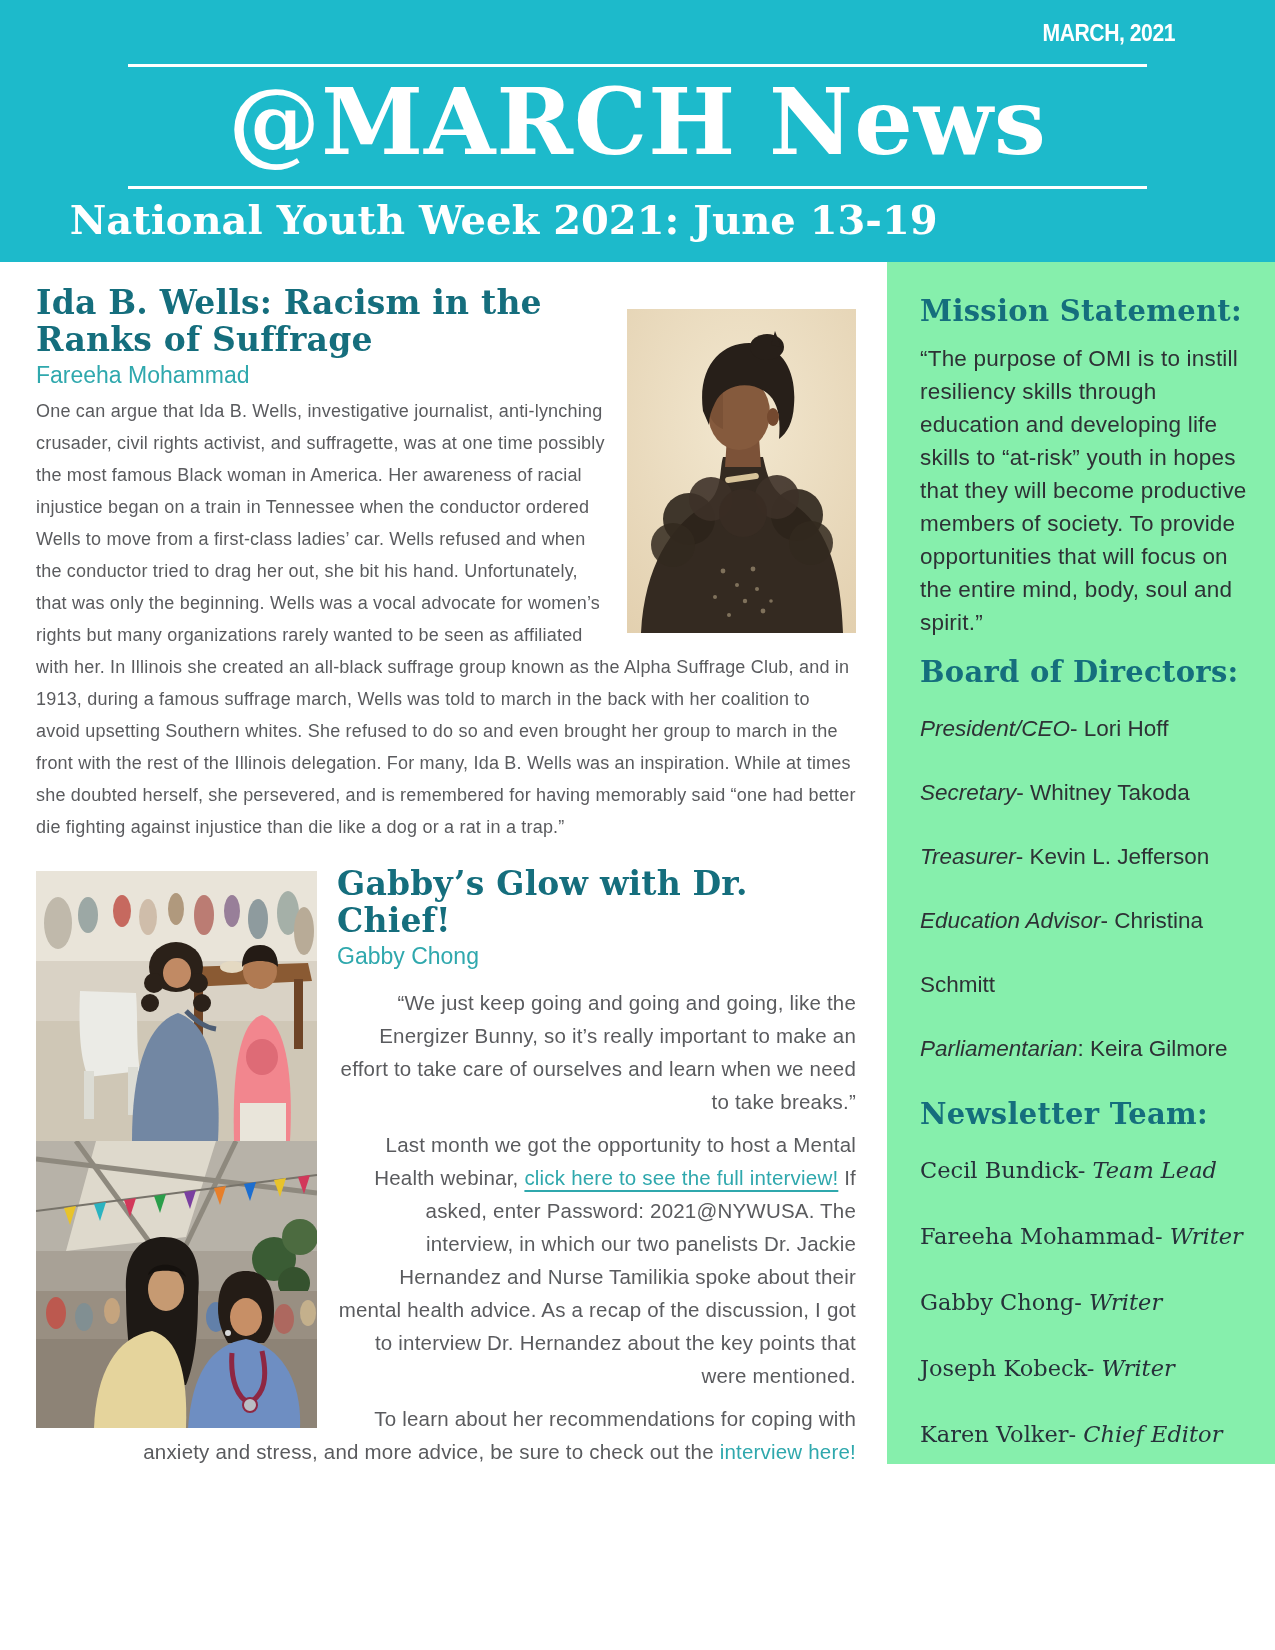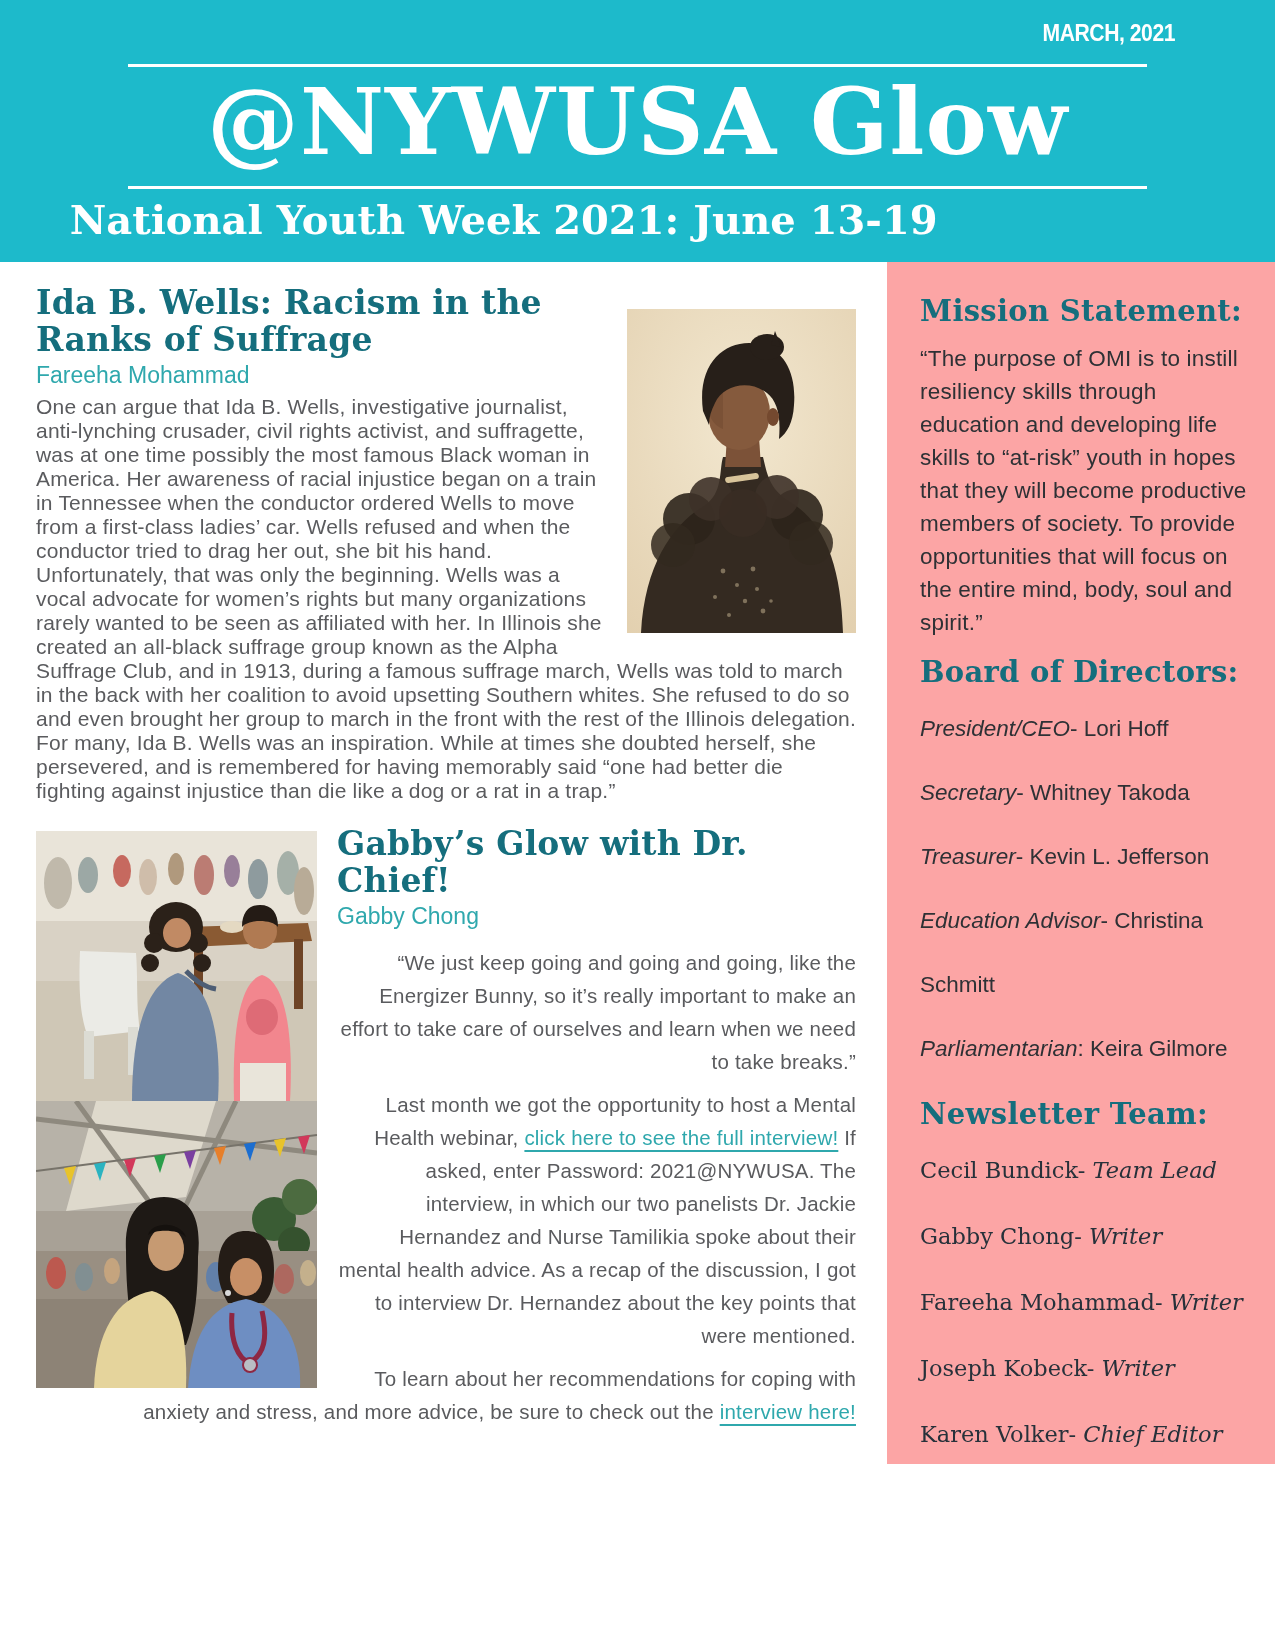--- a/index.html
+++ b/index.html
@@ -24,40 +24,40 @@
     color:#ffffff; letter-spacing:1px; line-height:100px;
   }
   .mast-subtitle {
     position:absolute; top:196px; left:0; width:79%; text-align:center;
     font-family:"DejaVu Serif", serif; font-weight:bold; font-size:40px; color:#ffffff;
   }
 
   
   .sidebar {
     position:absolute; left:887px; top:262px; width:388px; height:1388px;
-    background:#fca5a5; padding:16px 26px 0 33px;
+    background:#86efac; padding:16px 26px 0 33px;
   }
   .side-heading {
     font-family:"DejaVu Serif", serif; font-weight:bold; font-size:29px;
     color:#156e7d; letter-spacing:0.3px; margin-top:16px; margin-bottom:14px;
   }
   .mission-text { font-size:22.5px; line-height:33px; color:#2e3135; letter-spacing:0.2px; }
   .board-list { list-style:none; font-size:22.5px; line-height:64px; color:#2e3135; margin-top:-6px; }
   .board-list i { font-style:italic; }
   .team-list { list-style:none; font-family:"DejaVu Serif", serif; font-size:22.5px; line-height:66px; color:#27313a; margin-top:-8px; }
   .team-list i { font-style:italic; }
 
   
   .main-col { position:absolute; left:36px; top:270px; width:820px; }
   .article-title {
     font-family:"DejaVu Serif", serif; font-weight:bold; font-size:33px;
     line-height:37px; color:#156e7d; letter-spacing:0.2px;
   }
   .byline { font-size:23px; color:#2fa8ad; margin-top:4px; }
-  .body-text { font-size:21px; line-height:24px; color:#5a5b5e; letter-spacing:0.2px; }
+  .body-text { font-size:18px; line-height:32px; color:#5a5b5e; letter-spacing:0.2px; }
 
   .article-1 .article-title { margin-top:14px; }
   .article-1 .body-text { margin-top:6px; }
   .photo-portrait {
     float:right; width:229px; height:324px; margin:25px 0 12px 16px;
   }
   .photo-portrait svg { display:block; width:100%; height:100%; }
 
   .article-2 { margin-top:22px; }
   .photo-stack { float:left; width:281px; margin:6px 20px 6px 0; }
@@ -76,21 +76,21 @@
   }
 </style>
 </head>
 <body>
 
 <div class="page">
 
   <header class="masthead">
     <div class="issue-date">MARCH, 2021</div>
     <div class="mast-rule rule-top"></div>
-    <h1 class="mast-title">@NYWUSA Glow</h1>
+    <h1 class="mast-title">@MARCH News</h1>
     <div class="mast-rule rule-bottom"></div>
     <div class="mast-subtitle">National Youth Week 2021: June 13-19</div>
   </header>
 
   <main class="main-col">
 
     <article class="article-1">
       <div class="photo-portrait">
         <svg viewBox="0 0 229 324" preserveAspectRatio="none">
           <defs>
@@ -259,22 +259,22 @@
       <li><i>President/CEO</i><span>- Lori Hoff</span></li>
       <li><i>Secretary</i><span>- Whitney Takoda</span></li>
       <li><i>Treasurer</i><span>- Kevin L. Jefferson</span></li>
       <li><i>Education Advisor</i><span>- Christina Schmitt</span></li>
       <li><i>Parliamentarian</i><span>: Keira Gilmore</span></li>
     </ul>
 
     <h2 class="side-heading">Newsletter Team:</h2>
     <ul class="team-list">
       <li><span>Cecil Bundick- </span><i>Team Lead</i></li>
+      <li><span>Fareeha Mohammad- </span><i>Writer</i></li>
       <li><span>Gabby Chong- </span><i>Writer</i></li>
-      <li><span>Fareeha Mohammad- </span><i>Writer</i></li>
       <li><span>Joseph Kobeck- </span><i>Writer</i></li>
       <li><span>Karen Volker- </span><i>Chief Editor</i></li>
       <li><span>Takoda Wells- </span><i>Writer</i></li>
     </ul>
   </aside>
 
   <div class="page-number">1</div>
 
 </div>
 

